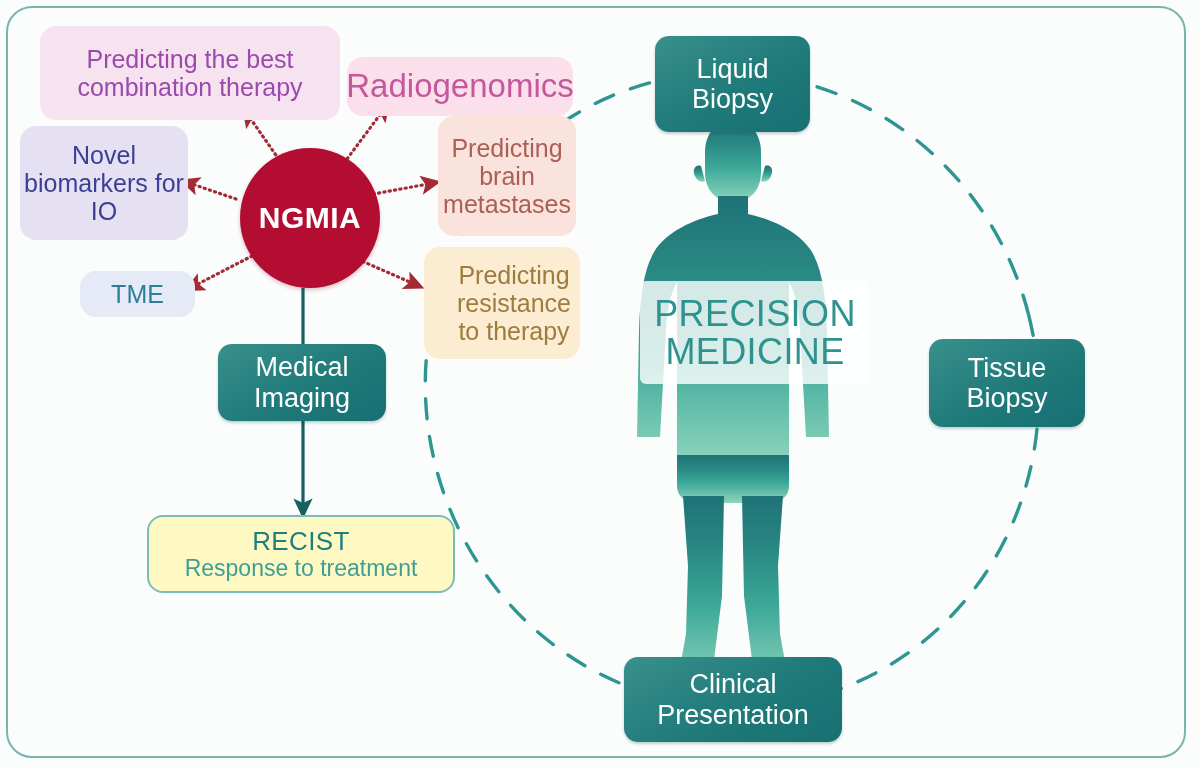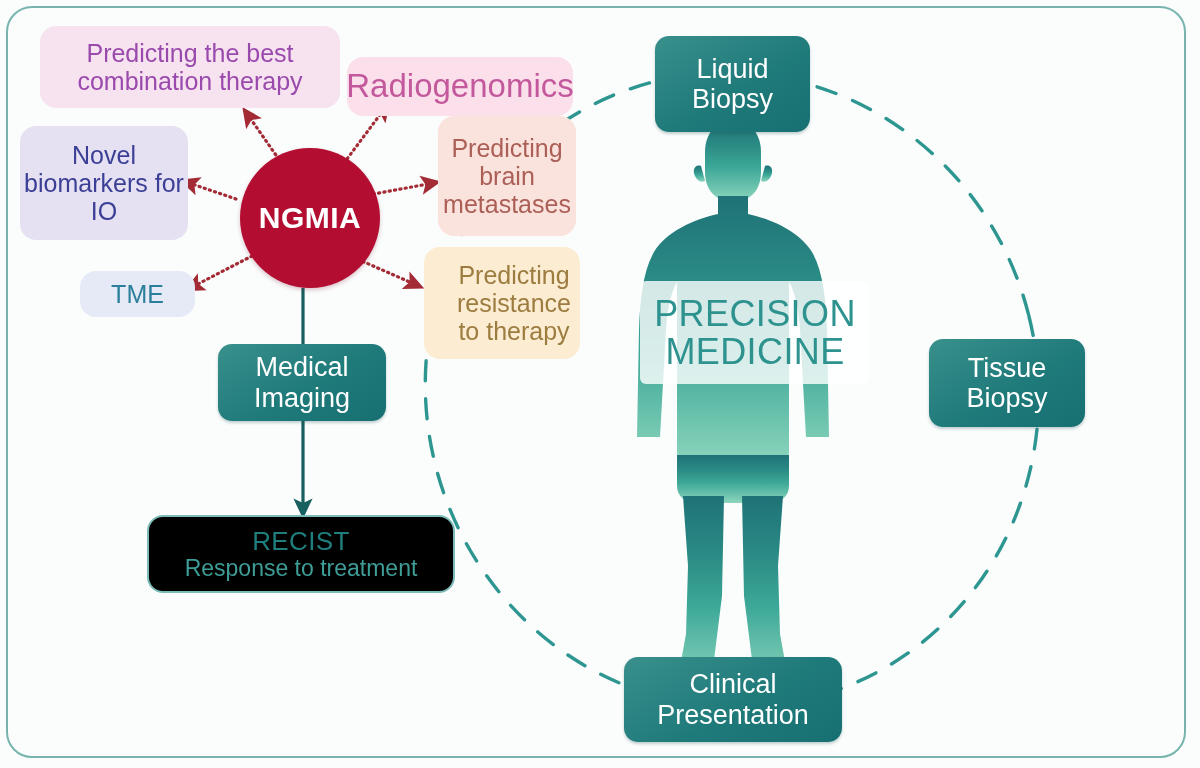--- a/index.html
+++ b/index.html
@@ -22,21 +22,21 @@
   .node{
     position:absolute;
     display:flex;align-items:center;justify-content:center;
     text-align:center;
     line-height:1.12;
     box-sizing:border-box;
   }
   .pill{border-radius:14px;}
   
   .box-combo{
-    left:40px;top:26px;width:300px;height:82px;
+    left:40px;top:26px;width:300px;height:94px;
     background:#f7e3f0;color:#9a4aad;
     font-size:25px;border-radius:16px;padding:0 18px;
   }
   .box-radiogenomics{
     left:347px;top:57px;width:226px;height:59px;
     background:#fbe0eb;color:#c4589c;
     font-size:33px;border-radius:16px;text-align:center;
   }
   .box-novel{
     left:20px;top:126px;width:168px;height:114px;
@@ -64,21 +64,21 @@
     background:linear-gradient(150deg,#39908c 0%,#1f7a7a 55%,#176f71 100%);
     box-shadow:0 2px 3px rgba(20,70,70,.25);
   }
   .box-medical{left:218px;top:344px;width:168px;height:77px;}
   .box-liquid{left:655px;top:36px;width:155px;height:96px;text-align:center;}
   .box-tissue{left:929px;top:339px;width:156px;height:88px;}
   .box-clinical{left:624px;top:657px;width:218px;height:85px;}
   
   .box-recist{
     left:147px;top:515px;width:308px;height:78px;
-    background:#000000;border:2px solid #7cbcb8;
+    background:#fef9c3;border:2px solid #7cbcb8;
     border-radius:16px;flex-direction:column;
     color:#1f7f7e;
   }
   .recist-title{font-size:26px;letter-spacing:.4px;}
   .recist-sub{font-size:23px;color:#3e9d97;margin-top:0;}
   
   .circle-ngmia{
     left:240px;top:148px;width:140px;height:140px;
     border-radius:50%;
     background:#b30d31;

